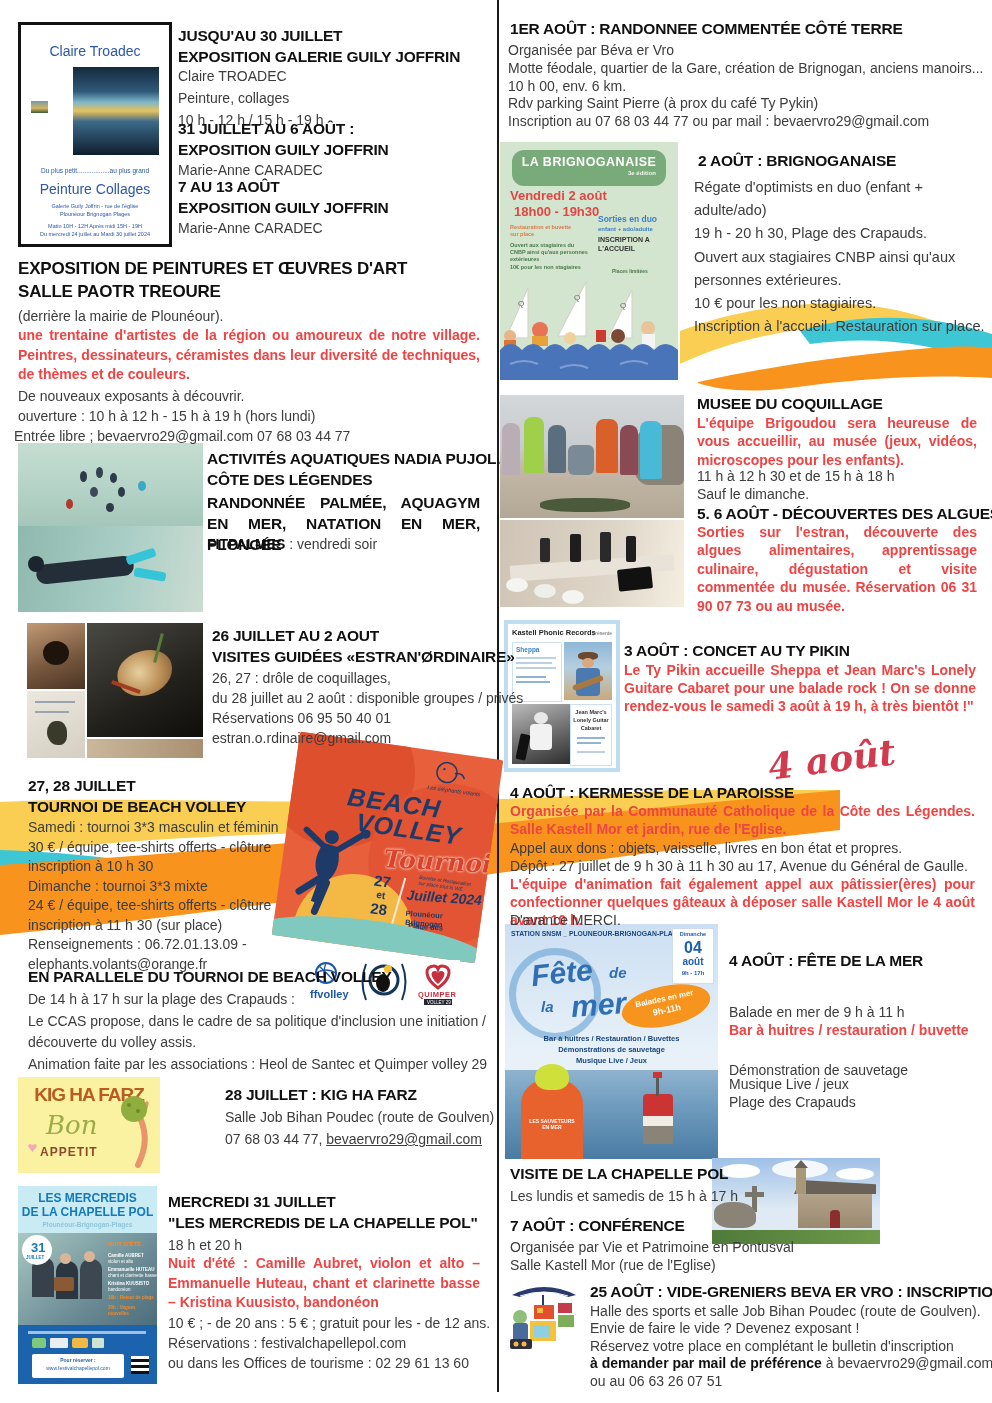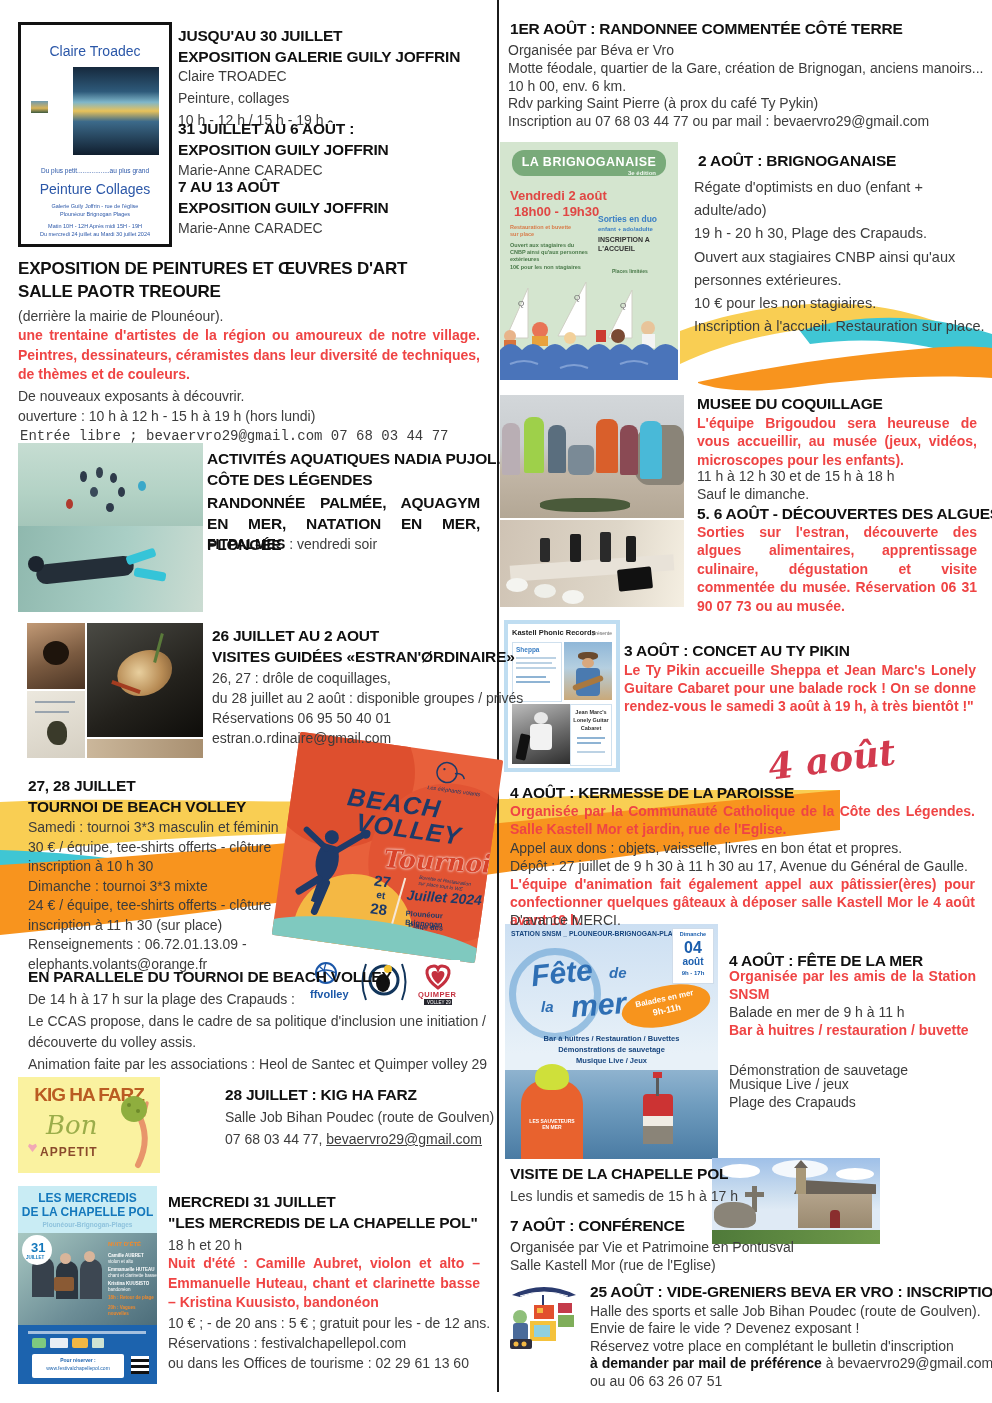--- a/index.html
+++ b/index.html
@@ -55,21 +55,21 @@
   <div class="h" style="left:178px;top:176px;">7 AU 13 AOÛT</div>
   <div class="h" style="left:178px;top:197px;">EXPOSITION GUILY JOFFRIN</div>
   <div class="bl" style="left:178px;top:218px;">Marie-Anne CARADEC</div>
 
   <div class="h h2" style="left:18px;top:258px;">EXPOSITION DE PEINTURES ET ŒUVRES D'ART</div>
   <div class="h h2" style="left:18px;top:281px;">SALLE PAOTR TREOURE</div>
   <div class="b" style="left:18px;top:306px;">(derrière la mairie de Plounéour).</div>
   <div class="jp" style="left:18px;top:326px;width:462px;">une trentaine d'artistes  de la région ou amoureux de notre village. Peintres, dessinateurs, céramistes dans leur diversité  de techniques, de thèmes et de couleurs.</div>
   <div class="b" style="left:18px;top:386px;">De nouveaux exposants à découvrir.</div>
   <div class="b" style="left:18px;top:406px;">ouverture : 10 h à 12 h - 15 h à 19 h (hors lundi)</div>
-  <div class="b" style="left:20px;top:426px;font-family:Liberation Mono, monospace;">Entrée libre ; bevaervro29@gmail.com 07 68 03 44 77</div>
+  <div class="b" style="left:14px;top:426px;">Entrée libre ; bevaervro29@gmail.com 07 68 03 44 77</div>
 
   <div class="img" style="left:18px;top:443px;width:185px;height:169px;">
     <div style="position:absolute;left:0;top:0;width:185px;height:83px;background:linear-gradient(180deg,#c6ddd2,#b3d2c5 60%,#a5c6ba);">
       <div style="position:absolute;left:62px;top:28px;width:7px;height:11px;background:#2e3a4a;border-radius:50%;"></div>
       <div style="position:absolute;left:78px;top:24px;width:7px;height:11px;background:#34414f;border-radius:50%;"></div>
       <div style="position:absolute;left:92px;top:30px;width:7px;height:10px;background:#2e3a4a;border-radius:50%;"></div>
       <div style="position:absolute;left:72px;top:44px;width:8px;height:10px;background:#3a4a5a;border-radius:50%;"></div>
       <div style="position:absolute;left:100px;top:44px;width:7px;height:10px;background:#2e3a4a;border-radius:50%;"></div>
       <div style="position:absolute;left:120px;top:38px;width:8px;height:10px;background:#3aa8c9;border-radius:50%;"></div>
       <div style="position:absolute;left:48px;top:56px;width:7px;height:10px;background:#b03a2e;border-radius:50%;"></div>
@@ -264,21 +264,21 @@
   <div class="b" style="left:168px;top:1353px;">ou dans les Offices de tourisme : 02 29 61 13 60</div>
 
   <div class="h" style="left:510px;top:18px;">1ER AOÛT : RANDONNEE COMMENTÉE CÔTÉ TERRE</div>
   <div class="bl rb" style="left:508px;top:42px;">Organisée par Béva er Vro
 Motte féodale, quartier de la Gare, création de Brignogan, anciens manoirs...
 10 h 00, env. 6 km.
 Rdv parking Saint Pierre (à prox du café Ty Pykin)
 Inscription au 07 68 03 44 77 ou par mail : bevaervro29@gmail.com</div>
 
   <div class="img" style="left:500px;top:142px;width:178px;height:238px;background:#D4E5CF;">
-    <div style="position:absolute;left:12px;top:8px;width:154px;height:26px;background:#79AA7A;border-radius:12px;">
+    <div style="position:absolute;left:12px;top:8px;width:154px;height:36px;background:#79AA7A;border-radius:12px;">
       <div class="tiny" style="left:0;right:0;top:5px;text-align:center;font-size:12.5px;font-weight:800;color:#fff;letter-spacing:0.5px;">LA BRIGNOGANAISE</div>
       <div class="tiny" style="right:10px;top:20px;font-size:6px;font-weight:700;color:#eef6ee;">3e édition</div>
     </div>
     <div class="tiny" style="left:10px;top:46px;font-size:13px;font-weight:800;color:#E04744;">Vendredi 2 août</div>
     <div class="tiny" style="left:14px;top:62px;font-size:13px;font-weight:800;color:#E04744;">18h00 - 19h30</div>
     <div class="tiny" style="left:10px;top:82px;width:70px;font-size:5.5px;font-weight:700;color:#D87C4A;">Restauration et buvette sur place</div>
     <div class="tiny" style="left:10px;top:100px;width:78px;font-size:5.5px;font-weight:700;color:#4A7A4A;">Ouvert aux stagiaires du CNBP ainsi qu'aux personnes extérieures</div>
     <div class="tiny" style="left:10px;top:122px;width:78px;font-size:5.5px;font-weight:700;color:#4A7A4A;">10€ pour les non stagiaires</div>
     <div class="tiny" style="left:98px;top:72px;font-size:8.5px;font-weight:800;color:#3B7FC4;">Sorties en duo</div>
     <div class="tiny" style="left:98px;top:84px;font-size:6px;font-weight:700;color:#3B7FC4;">enfant + ado/adulte</div>
@@ -421,21 +421,20 @@
         <div class="tiny" style="left:8px;top:38px;width:46px;text-align:center;font-size:5px;font-weight:700;color:#fff;">LES SAUVETEURS EN MER</div>
       </div>
       <div style="position:absolute;left:30px;top:-6px;width:34px;height:26px;background:#CFE03A;border-radius:50% 50% 40% 40%;"></div>
       <div style="position:absolute;left:138px;top:24px;width:30px;height:50px;background:linear-gradient(180deg,#cc3333 0%,#cc3333 45%,#f0ece4 45%,#f0ece4 65%,#8a8478 65%);border-radius:4px 4px 0 0;"></div>
       <div style="position:absolute;left:151px;top:6px;width:3px;height:20px;background:#5a5a5a;"></div>
       <div style="position:absolute;left:148px;top:2px;width:9px;height:6px;background:#cc3333;"></div>
     </div>
   </div>
 
   <div class="h" style="left:729px;top:950px;">4 AOÛT : FÊTE DE LA MER</div>
-  <div class="jp rb" style="left:729px;top:968px;width:247px;line-height:17.8px;">Organisée par les amis de la Station SNSM</div>
   <div class="b rb" style="left:729px;top:1004px;">Balade en mer de 9 h à 11 h</div>
   <div class="jp rb" style="left:729px;top:1022px;width:247px;line-height:17.8px;">Bar à huitres / restauration / buvette</div>
   <div class="b rb" style="left:729px;top:1062px;">Démonstration de sauvetage</div>
   <div class="b rb" style="left:729px;top:1076px;">Musique Live / jeux</div>
   <div class="b rb" style="left:729px;top:1094px;">Plage des Crapauds</div>
 
   <div class="h" style="left:510px;top:1163px;">VISITE DE LA CHAPELLE POL</div>
   <div class="b rb" style="left:510px;top:1188px;">Les lundis et samedis de 15 h à 17 h</div>
 
   <div class="img" style="left:712px;top:1158px;width:168px;height:86px;background:linear-gradient(180deg,#9fc0e8 0%,#cfe0f0 45%,#dfeaf5 60%);">

